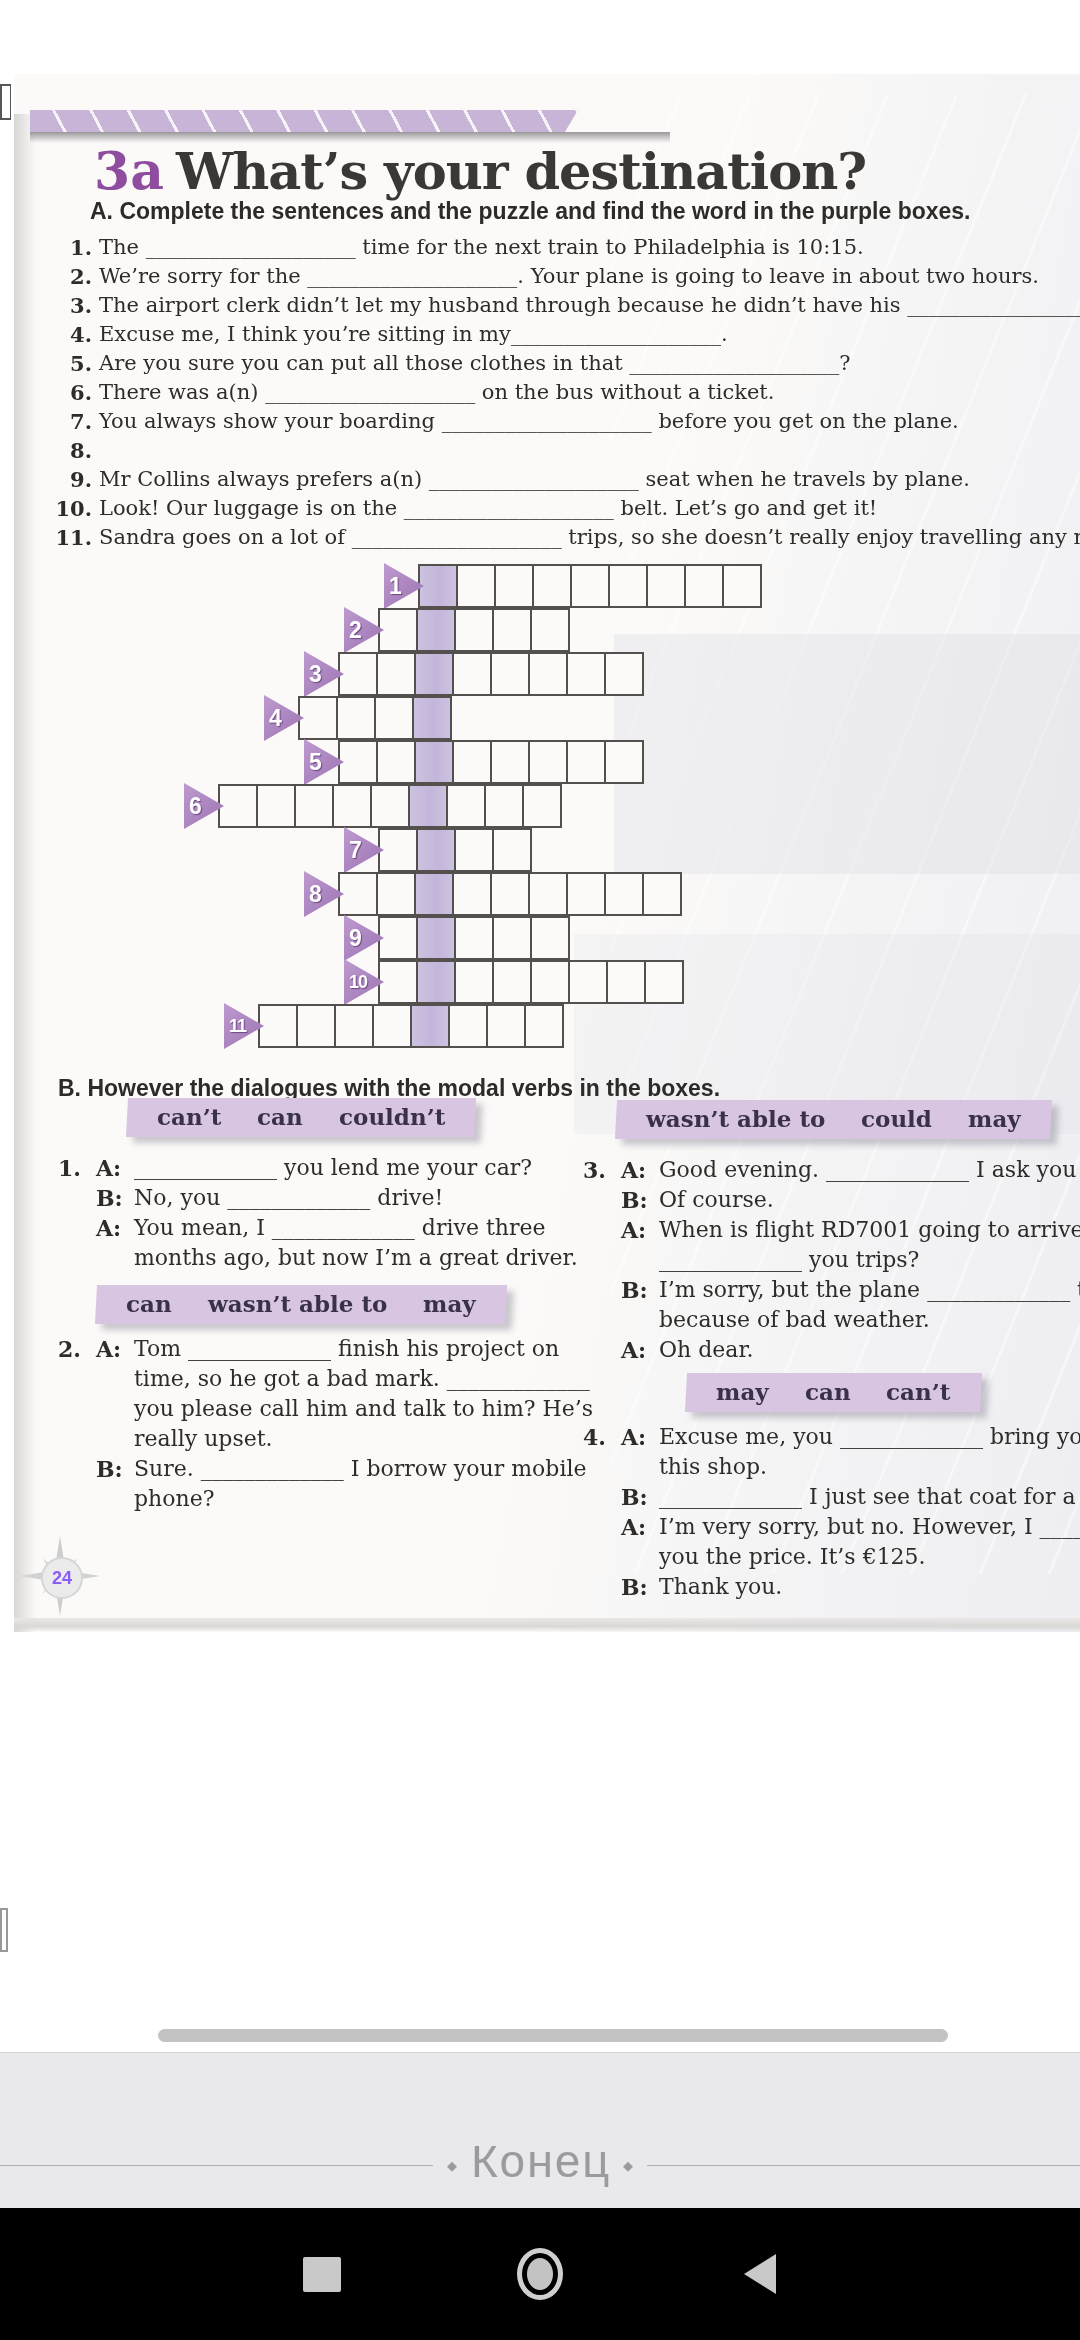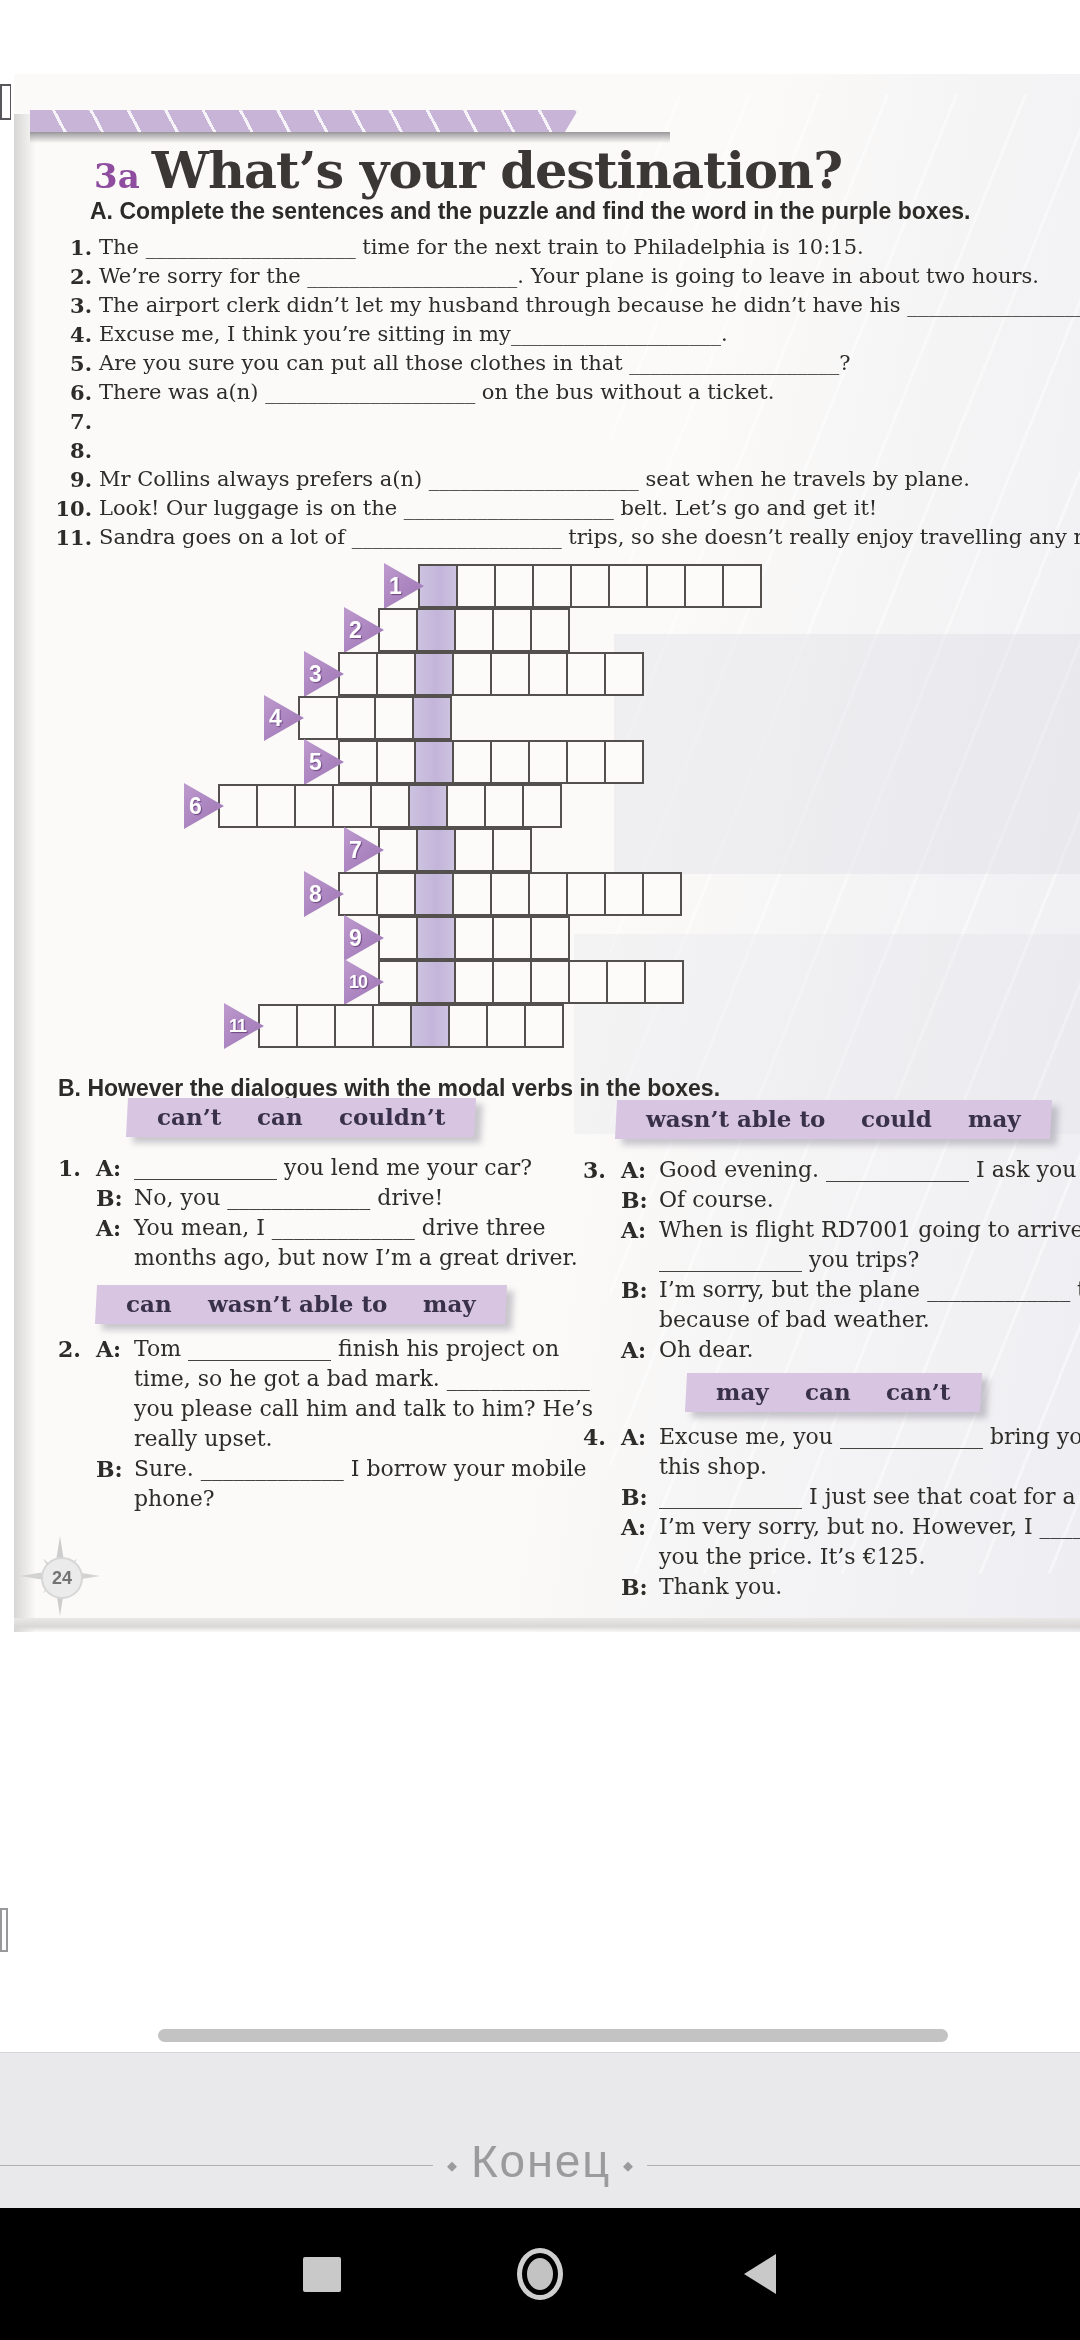--- a/index.html
+++ b/index.html
@@ -18,21 +18,21 @@
   
   #banner{position:absolute;left:30px;top:110px;width:548px;height:23px;background:#c7b4d6;
           clip-path:polygon(0 0,100% 0,97.5% 100%,0 100%);
           }
   #banner .hatch{position:absolute;inset:0;
           background:repeating-linear-gradient(62deg,rgba(0,0,0,0) 0 30px,rgba(255,255,255,.85) 30px 33px);}
   #banner-shadow{position:absolute;left:30px;top:132px;width:640px;height:13px;
           background:linear-gradient(#9a989a,rgba(255,255,255,0) 85%);}
   
   #title-row{position:absolute;left:94px;top:140px;white-space:nowrap;}
-  .title-num{font-weight:bold;font-size:34px;color:#8e4d9e;margin-right:12px;}
+  .title-num{font-weight:bold;font-size:52px;color:#8e4d9e;margin-right:12px;}
   .title-text{font-weight:bold;font-size:51px;color:#3a3734;letter-spacing:-1px;}
   .instr{font-family:"Liberation Sans",sans-serif;font-weight:bold;font-size:23px;color:#2d2b28;}
   #instrA{position:absolute;left:90px;top:198px;}
   
   #sentences{position:absolute;left:54px;top:233px;}
   .sent{display:flex;height:29px;line-height:29px;white-space:nowrap;font-size:21px;}
   .sent .num{width:38px;text-align:right;padding-right:7px;font-weight:bold;flex:none;}
   
   .prow{position:absolute;display:flex;}
   .pcell{width:40px;height:44px;border:2px solid #53504e;margin-left:-2px;background:#fcfbfa;flex:none;box-sizing:border-box;}
@@ -59,21 +59,21 @@
   .dline .dspk{width:38px;flex:none;font-weight:bold;}
   .mb16{margin-bottom:16px;} .mb10{margin-bottom:10px;} .mt12{margin-top:12px;} .mt8{margin-top:8px;}
   
   #compass{position:absolute;left:20px;top:1536px;width:80px;height:80px;}
   .cpt{position:absolute;inset:0;background:#cdcdcd;clip-path:polygon(50% 0%,58% 50%,50% 100%,42% 50%);}
   .cpt.h{clip-path:polygon(0% 50%,50% 42%,100% 50%,50% 58%);background:#d2d2d2;}
   .cpt.d1{transform:rotate(45deg) scale(.62);opacity:.85;}
   .cpt.d2{transform:rotate(-45deg) scale(.62);opacity:.85;}
   #compass .circle{position:absolute;left:21px;top:21px;width:38px;height:38px;border-radius:50%;
       background:#ebebeb;border:2px solid #d6d6d6;display:flex;align-items:center;justify-content:center;}
-  #compass .circle span{font-family:"Liberation Sans",sans-serif;font-weight:bold;font-size:18px;color:#737373;}
+  #compass .circle span{font-family:"Liberation Sans",sans-serif;font-weight:bold;font-size:18px;color:#8b5cf6;}
   
   .edge-tab{position:absolute;background:#fdfdfd;box-sizing:border-box;}
   #tab-top{left:0;top:84px;width:11px;height:36px;border:2px solid #58565a;border-right-width:1px;}
   #tab-mid{left:0;top:1908px;width:8px;height:44px;border:2px solid #98989a;}
   
   #progress{position:absolute;left:158px;top:2029px;width:790px;height:13px;border-radius:7px;background:#c3c3c3;}
   #endpanel{position:absolute;left:0;top:2052px;width:1080px;height:156px;background:#e9e9eb;border-top:1px solid #d6d6d8;}
   #endrow{position:absolute;left:0;top:86px;width:1080px;display:flex;align-items:center;justify-content:center;gap:14px;}
   .endline{height:0;border-top:1px solid #b1b1b3;flex:1;}
   .enddiamond{color:#9b9b9d;font-size:13px;line-height:13px;}
@@ -131,20 +131,21 @@
       <div class="sent">
         <span class="num">5.</span>
         <span class="txt">Are you sure you can put all those clothes in that ____________________?</span>
       </div>
       <div class="sent">
         <span class="num">6.</span>
         <span class="txt">There was a(n) ____________________ on the bus without a ticket.</span>
       </div>
       <div class="sent">
         <span class="num">7.</span>
+        <span class="txt">You always show your boarding ____________________ before you get on the plane.</span>
       </div>
       <div class="sent">
         <span class="num">8.</span>
       </div>
       <div class="sent">
         <span class="num">9.</span>
         <span class="txt">Mr Collins always prefers a(n) ____________________ seat when he travels by plane.</span>
       </div>
       <div class="sent">
         <span class="num">10.</span>

